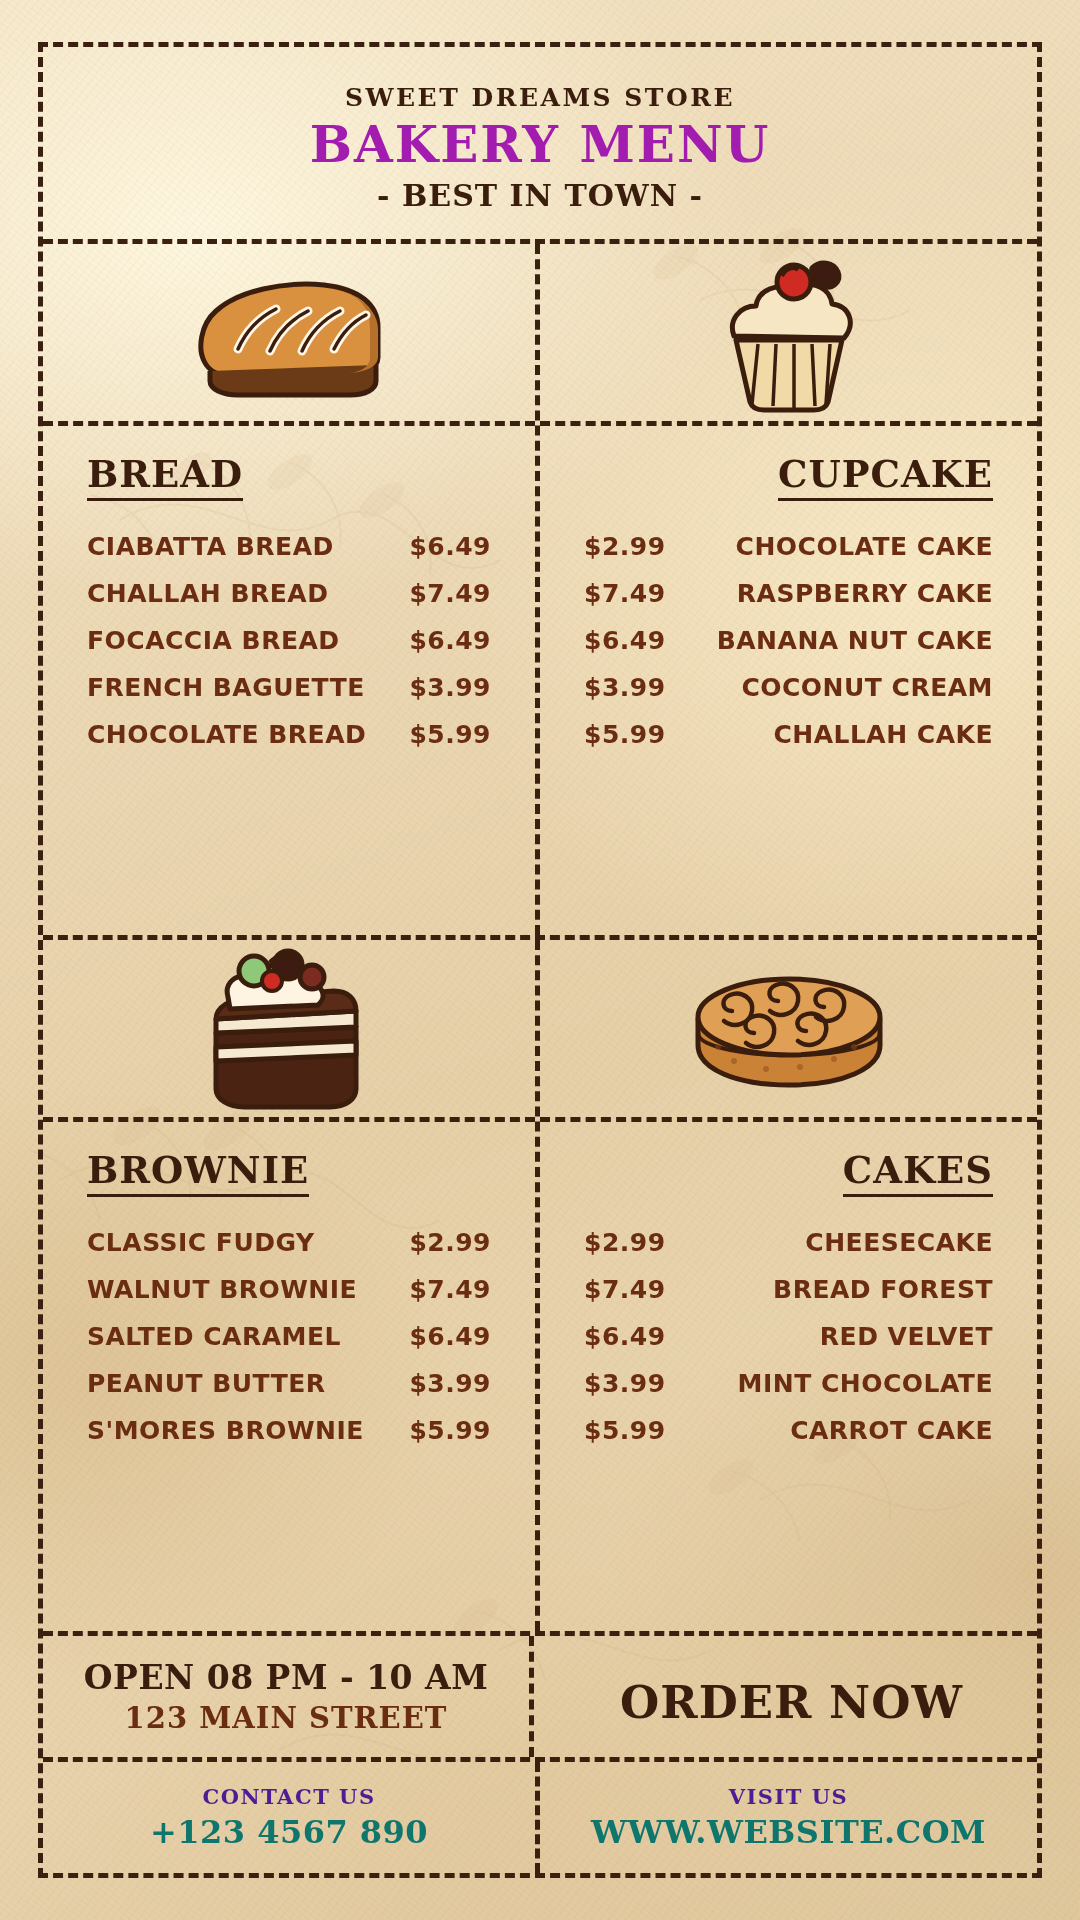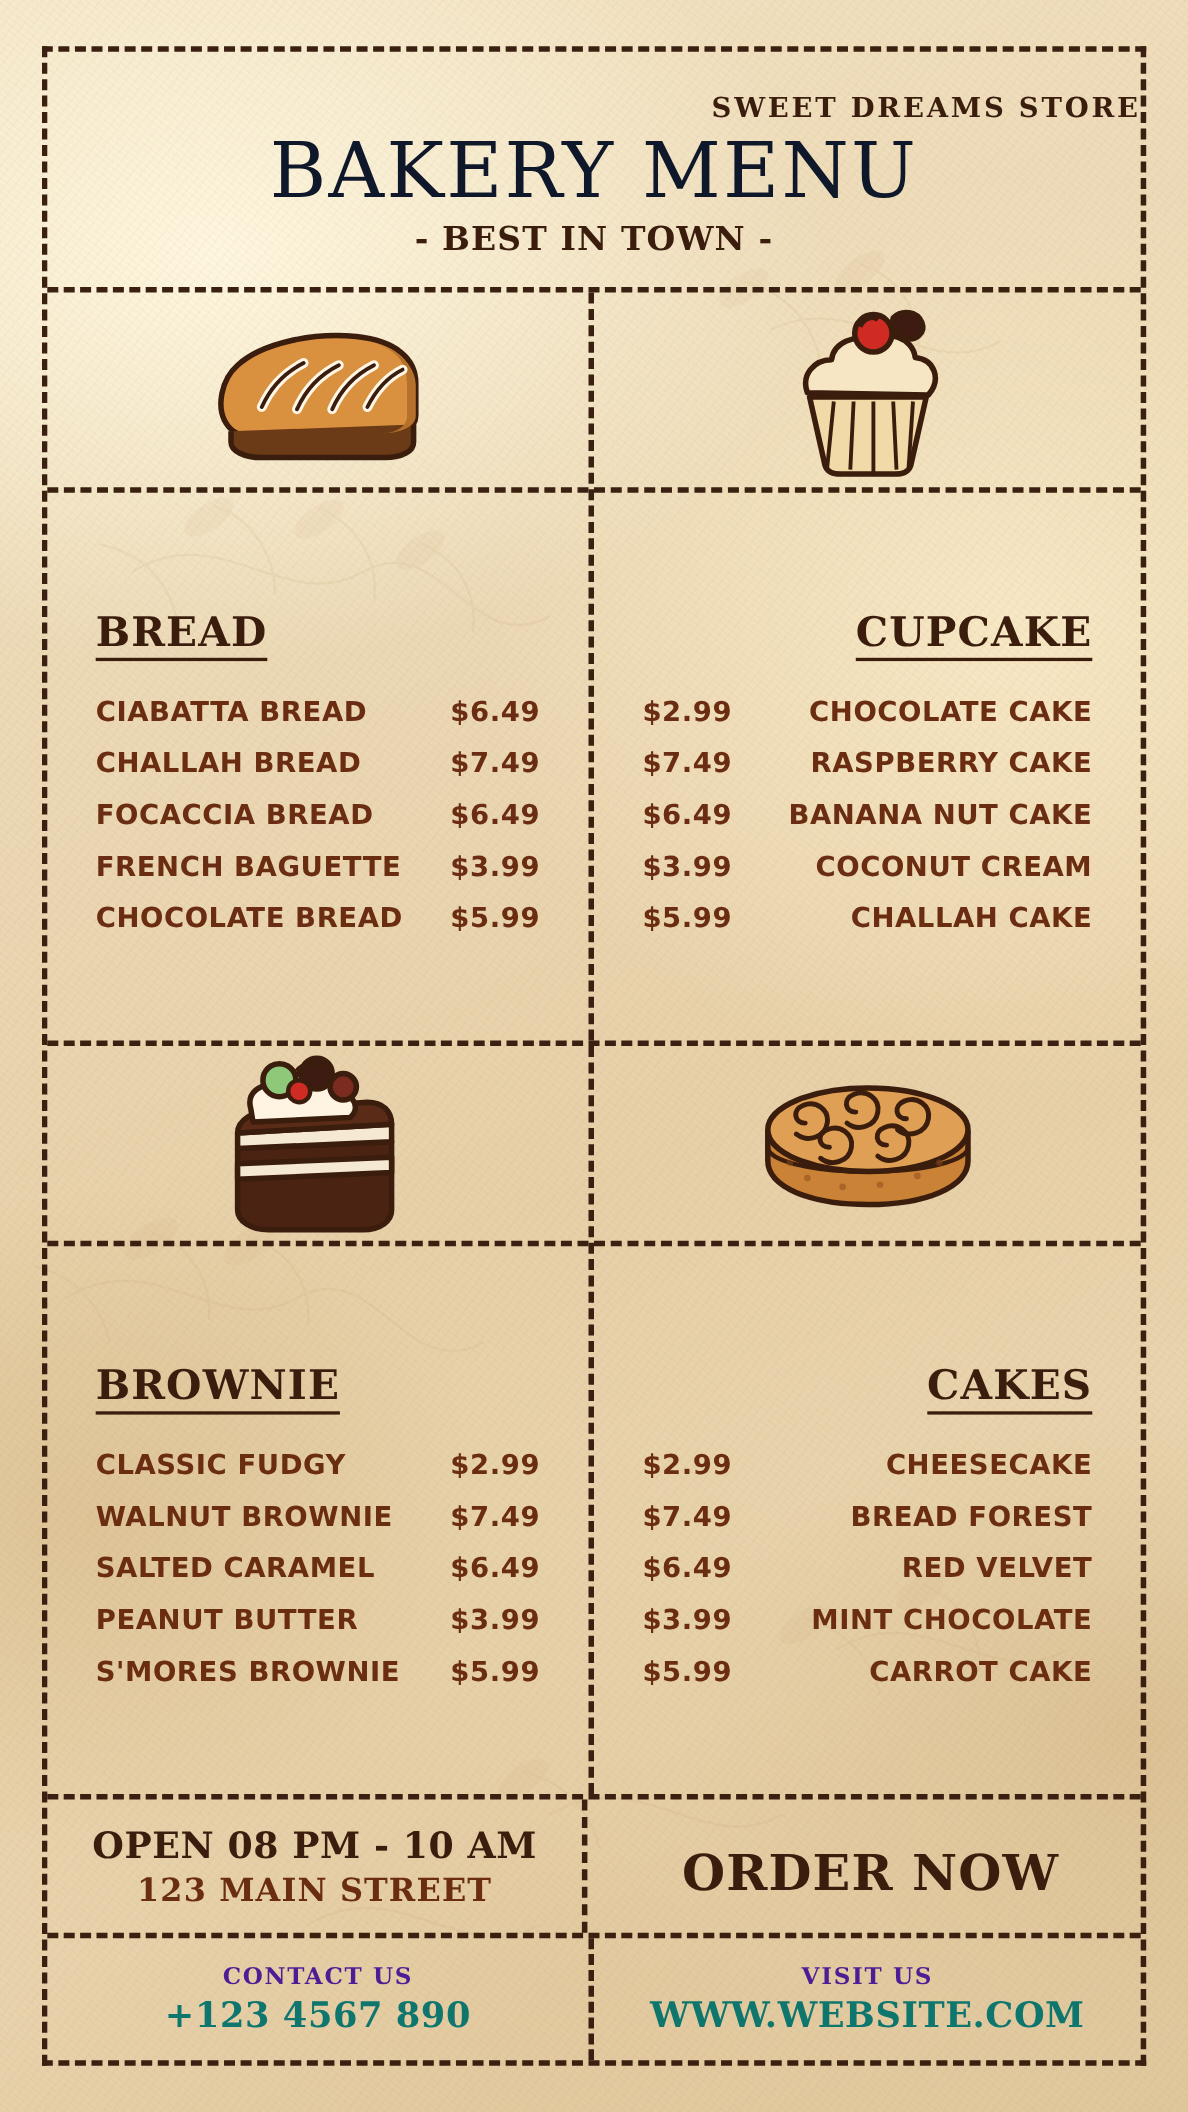--- a/index.html
+++ b/index.html
@@ -64,28 +64,27 @@
     padding: 36px 0 26px;
     text-align: center;
     flex: 0 0 auto;
   }
   .store-name {
     font-family: "DejaVu Serif", serif;
     font-weight: bold;
     font-size: 25px;
     letter-spacing: 2.5px;
     color: #3a1d0d;
-    text-align: right;
   }
   .menu-title {
     font-family: "DejaVu Serif", serif;
-    font-weight: normal;
-    font-size: 70px;
+    font-weight: bold;
+    font-size: 50px;
     letter-spacing: 2px;
-    color: #0f172a;
+    color: #a21caf;
     line-height: 1.08;
     margin-top: 6px;
   }
   .tagline {
     font-family: "DejaVu Serif", serif;
     font-weight: bold;
     font-size: 30px;
     letter-spacing: 1px;
     color: #3a1d0d;
     margin-top: 6px;
@@ -114,21 +113,20 @@
     display: flex;
     align-items: center;
     justify-content: center;
     border-bottom: 5px dashed #3a2011;
   }
   .list-wrap {
     flex: 1 1 auto;
     padding: 26px 44px 10px;
     display: flex;
     flex-direction: column;
-    justify-content: center;
   }
   .cat-title {
     font-family: "DejaVu Serif", serif;
     font-weight: bold;
     font-size: 37px;
     letter-spacing: 1px;
     color: #3a1d0d;
     border-bottom: 3px solid #3a1d0d;
     display: inline-block;
     padding-bottom: 2px;

